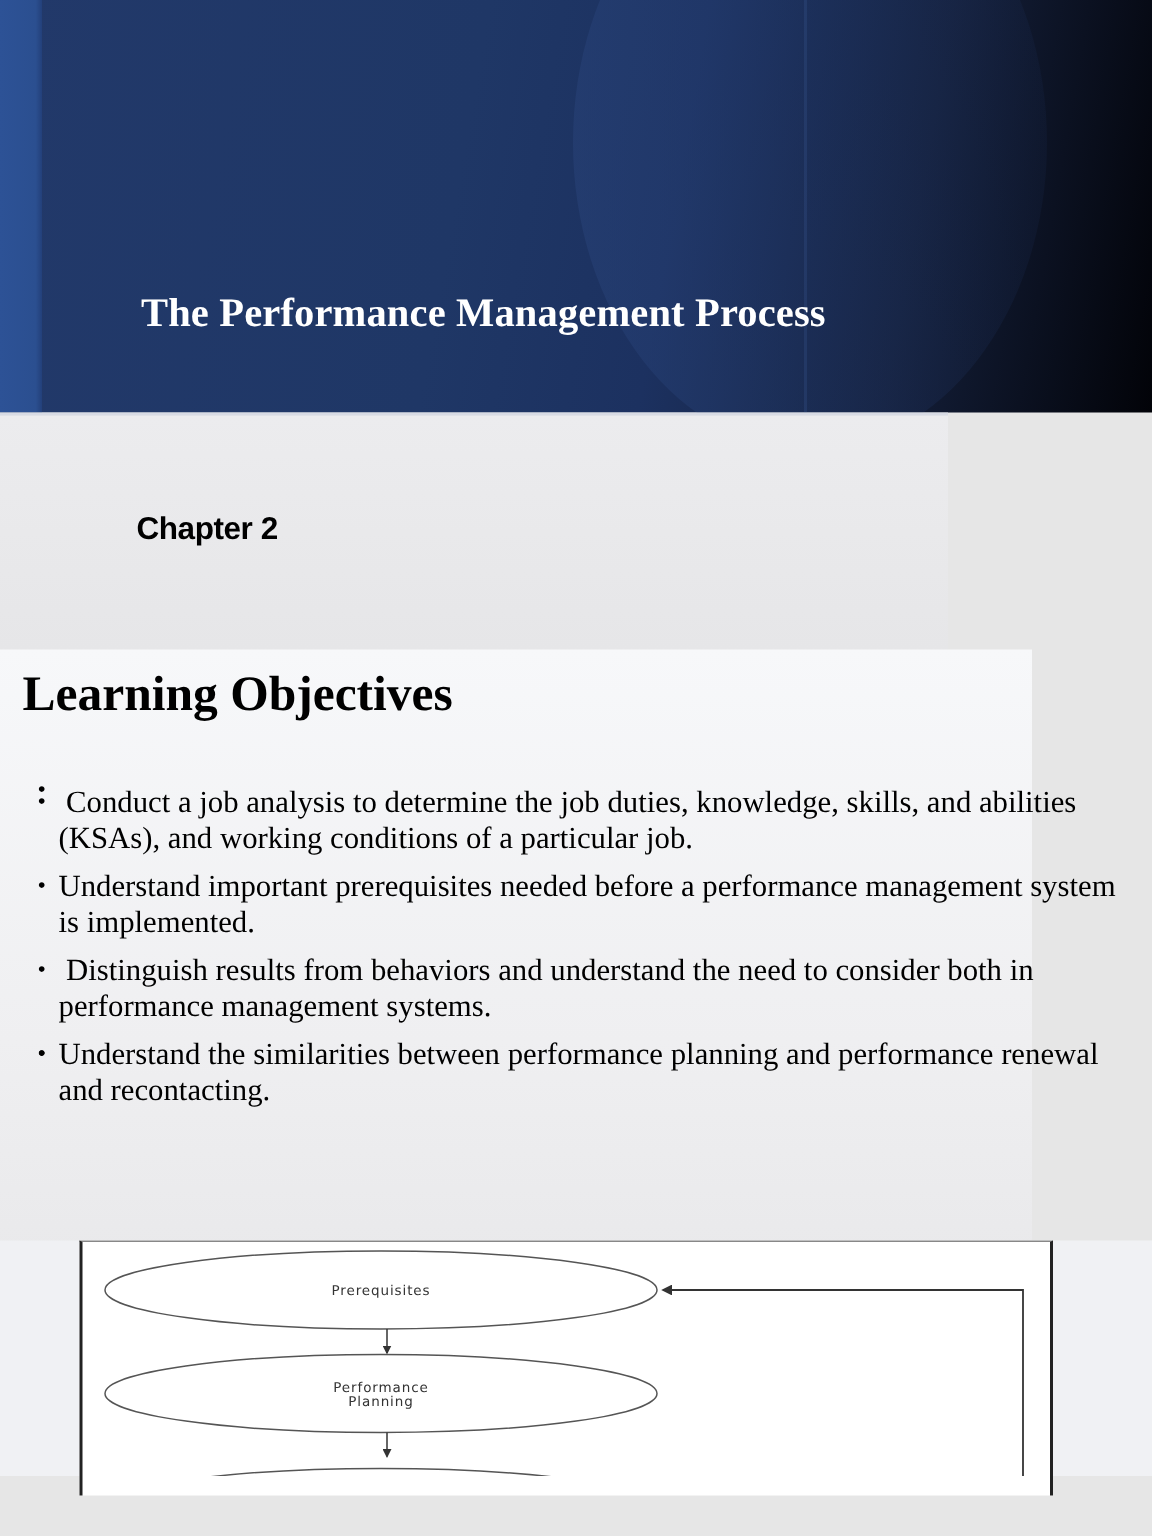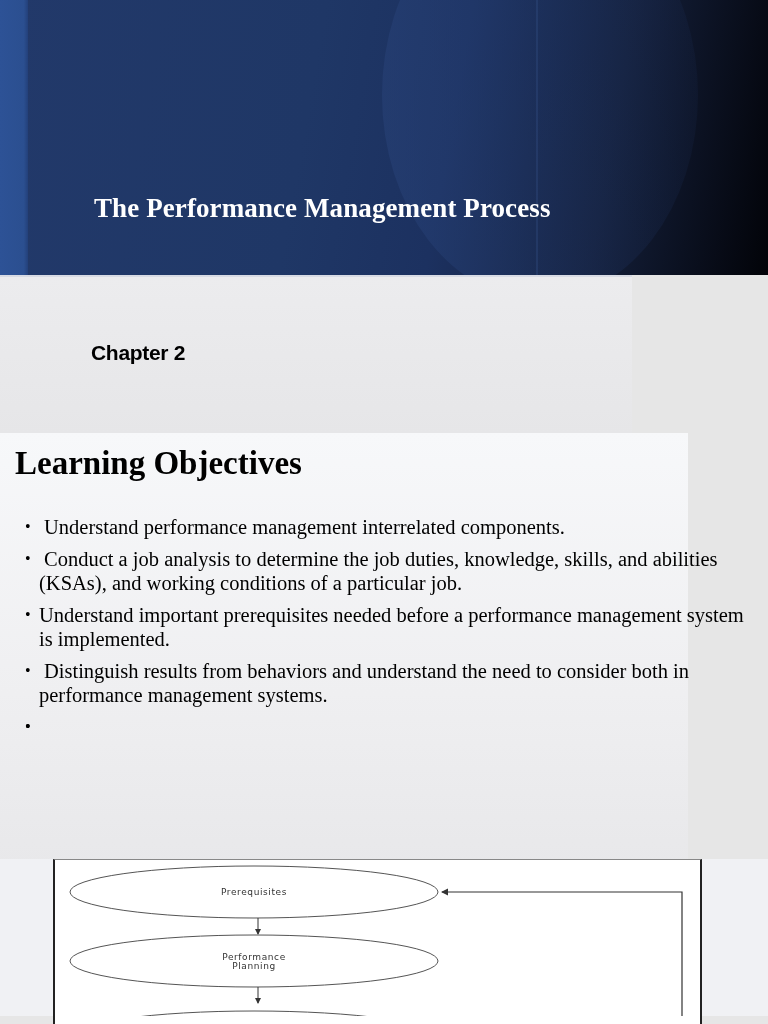--- a/index.html
+++ b/index.html
@@ -67,21 +67,21 @@
       margin-bottom: 8px;
     }
     .obj-item .bullet {
       position: absolute; left: 25px; top: 0;
       font-size: 16px;
     }
     .obj-item.indent-extra .obj-text { display: inline-block; text-indent: 5px; }
 
     
     .slide-diagram {
-      position: absolute; left: 0; top: 859px; width: 768px; height: 157px;
+      position: absolute; left: 0; top: 827px; width: 768px; height: 157px;
       background: #f0f1f4;
     }
     .slide-diagram .diagram-frame {
       position: absolute; left: 53px; top: 0; width: 649px; height: 170px;
       background: #ffffff;
       border-left: 2px solid #222; border-right: 2px solid #222; border-top: 1px solid #888;
     }
     .slide-diagram svg { position: absolute; left: 0; top: 0; }
     .diagram-label {
       font-family: "DejaVu Sans", sans-serif; font-size: 9px;
@@ -100,39 +100,39 @@
 
 <section class="slide-chapter">
   <div class="chapter-text">Chapter 2</div>
 </section>
 
 <section class="slide-objectives">
   <h2 class="obj-heading">Learning Objectives</h2>
   <ul class="obj-list">
     <li class="obj-item indent-extra">
       <span class="bullet">•</span>
-      <span class="obj-text">Understand performance management interrelated components.</span>
     </li>
     <li class="obj-item indent-extra">
       <span class="bullet">•</span>
       <span class="obj-text">Conduct a job analysis to determine the job duties, knowledge, skills, and abilities (KSAs), and working conditions of a particular job.</span>
     </li>
     <li class="obj-item">
       <span class="bullet">•</span>
       <span class="obj-text">Understand important prerequisites needed before a performance management system is implemented.</span>
     </li>
     <li class="obj-item indent-extra">
       <span class="bullet">•</span>
       <span class="obj-text">Distinguish results from behaviors and understand the need to consider both in performance management systems.</span>
     </li>
     <li class="obj-item">
       <span class="bullet">•</span>
     </li>
     <li class="obj-item">
       <span class="bullet">•</span>
+      <span class="obj-text">Understand the similarities between performance planning and performance renewal and recontacting.</span>
     </li>
   </ul>
 </section>
 
 <section class="slide-diagram">
   <div class="diagram-frame"></div>
   <svg width="768" height="157" viewBox="0 0 768 157">
     <defs>
       <marker id="arrowhead" markerWidth="6" markerHeight="6" refX="5" refY="3" orient="auto">
         <path d="M0,0 L6,3 L0,6 z" fill="#333"></path>

